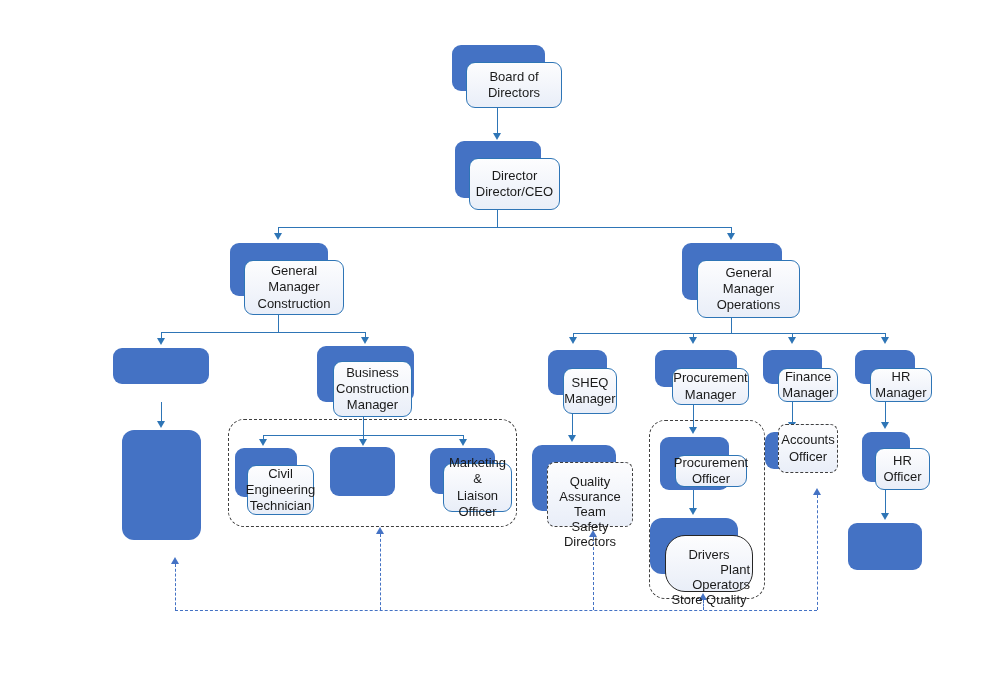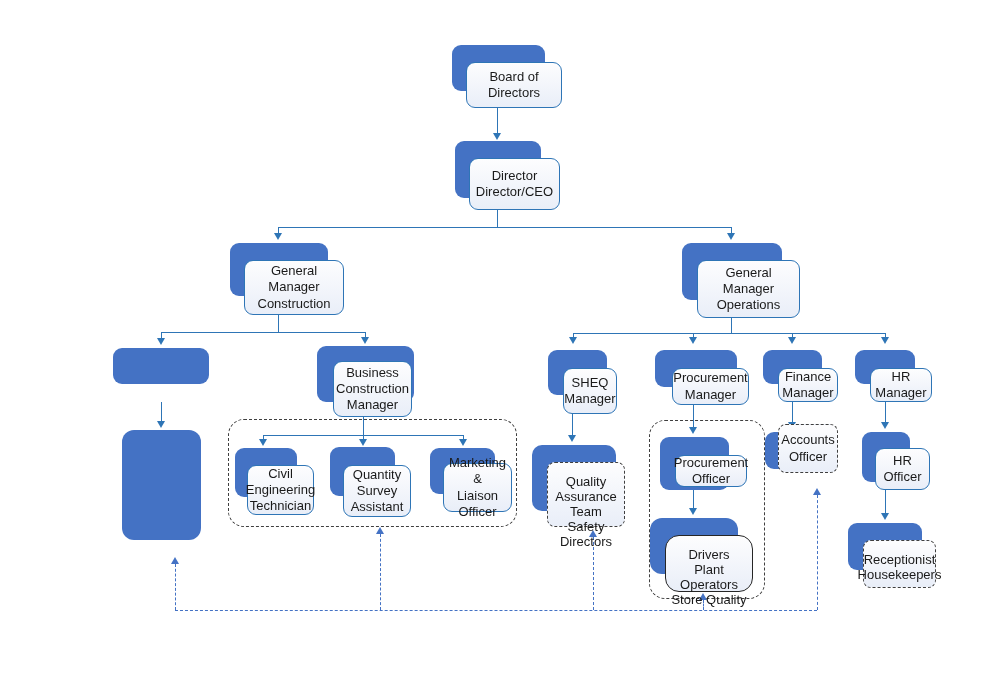--- a/index.html
+++ b/index.html
@@ -11,21 +11,21 @@
   .nshadow{position:absolute;background:#4472C4;border-radius:9px;}
   
   .nbox{
     position:absolute;background:linear-gradient(180deg,#fdfdfe 0%,#e9eef8 100%);
     border:1.4px solid #2E75B6;border-radius:9px;
     display:flex;flex-direction:column;align-items:center;justify-content:center;
     font-size:13px;line-height:1.25;text-align:center;padding:12px 2px;box-sizing:border-box;
   }
   .nbox.list{justify-content:space-evenly;line-height:1.15;}
   .nbox.dashed{border:1.4px dashed #3f3f3f;border-radius:8px;}
-  .nbox.darksolid{border:1.6px solid #262626;border-radius:14px;}
+  .nbox.darksolid{border:1.6px solid #262626;border-radius:20px;text-align:right;}
   .bold{font-weight:bold;}
   
   .dashbox{position:absolute;border:1.6px dashed #3f3f3f;border-radius:16px;background:transparent;}
   
   .vl{position:absolute;width:0;border-left:1.6px solid #2E75B6;}
   .hl{position:absolute;height:0;border-top:1.6px solid #2E75B6;}
   .vld{position:absolute;width:0;border-left:1.6px dashed #4472C4;}
   .hld{position:absolute;height:0;border-top:1.6px dashed #4472C4;}
   .arr-d{position:absolute;width:0;height:0;border-left:4.5px solid transparent;border-right:4.5px solid transparent;border-top:7px solid #2E75B6;}
   .arr-u{position:absolute;width:0;height:0;border-left:4.5px solid transparent;border-right:4.5px solid transparent;border-bottom:7px solid #4472C4;}
@@ -143,25 +143,20 @@
   <div class="nshadow" style="left:122px;top:430px;width:79px;height:110px;border-radius:12px"></div>
 
   <div class="nshadow" style="left:235px;top:448px;width:62px;height:49px"></div>
   <div class="nbox" style="left:247px;top:465px;width:67px;height:50px">
     <span>Civil</span>
     <span>Engineering</span>
     <span>Technician</span>
   </div>
 
   <div class="nshadow" style="left:330px;top:447px;width:65px;height:49px"></div>
-  <div class="nbox" style="left:343px;top:465px;width:68px;height:52px">
-    <span>Quantity</span>
-    <span>Survey</span>
-    <span>Assistant</span>
-  </div>
 
   <div class="nshadow" style="left:430px;top:448px;width:65px;height:46px"></div>
   <div class="nbox" style="left:443px;top:463px;width:69px;height:49px">
     <span>Marketing &amp;</span>
     <span>Liaison</span>
     <span>Officer</span>
   </div>
 
   <div class="nshadow" style="left:548px;top:350px;width:59px;height:45px"></div>
   <div class="nbox" style="left:563px;top:368px;width:54px;height:46px">
@@ -180,21 +175,21 @@
     <span>Finance</span>
     <span>Manager</span>
   </div>
 
   <div class="nshadow" style="left:855px;top:350px;width:60px;height:34px"></div>
   <div class="nbox" style="left:870px;top:368px;width:62px;height:34px">
     <span>HR Manager</span>
   </div>
 
   <div class="nshadow" style="left:532px;top:445px;width:84px;height:66px;border-radius:10px"></div>
-  <div class="nbox list dashed" style="left:547px;top:462px;width:78px;height:65px">
+  <div class="nbox list dashed" style="left:547px;top:462px;width:86px;height:65px">
     <span>Quality Assurance Team</span>
     <span>Safety Directors</span>
   </div>
 
   <div class="nshadow" style="left:660px;top:437px;width:69px;height:53px"></div>
   <div class="nbox" style="left:675px;top:455px;width:72px;height:32px">
     <span>Procurement</span>
     <span>Officer</span>
   </div>
 
@@ -211,18 +206,14 @@
     <span>Officer</span>
   </div>
 
   <div class="nshadow" style="left:862px;top:432px;width:48px;height:50px"></div>
   <div class="nbox" style="left:875px;top:448px;width:55px;height:42px">
     <span>HR</span>
     <span>Officer</span>
   </div>
 
   <div class="nshadow" style="left:848px;top:523px;width:74px;height:47px"></div>
-  <div class="nbox list dashed" style="left:863px;top:540px;width:73px;height:48px">
-    <span>Receptionist</span>
-    <span>Housekeepers</span>
-  </div>
 
 </div>
 
 </body></html>

